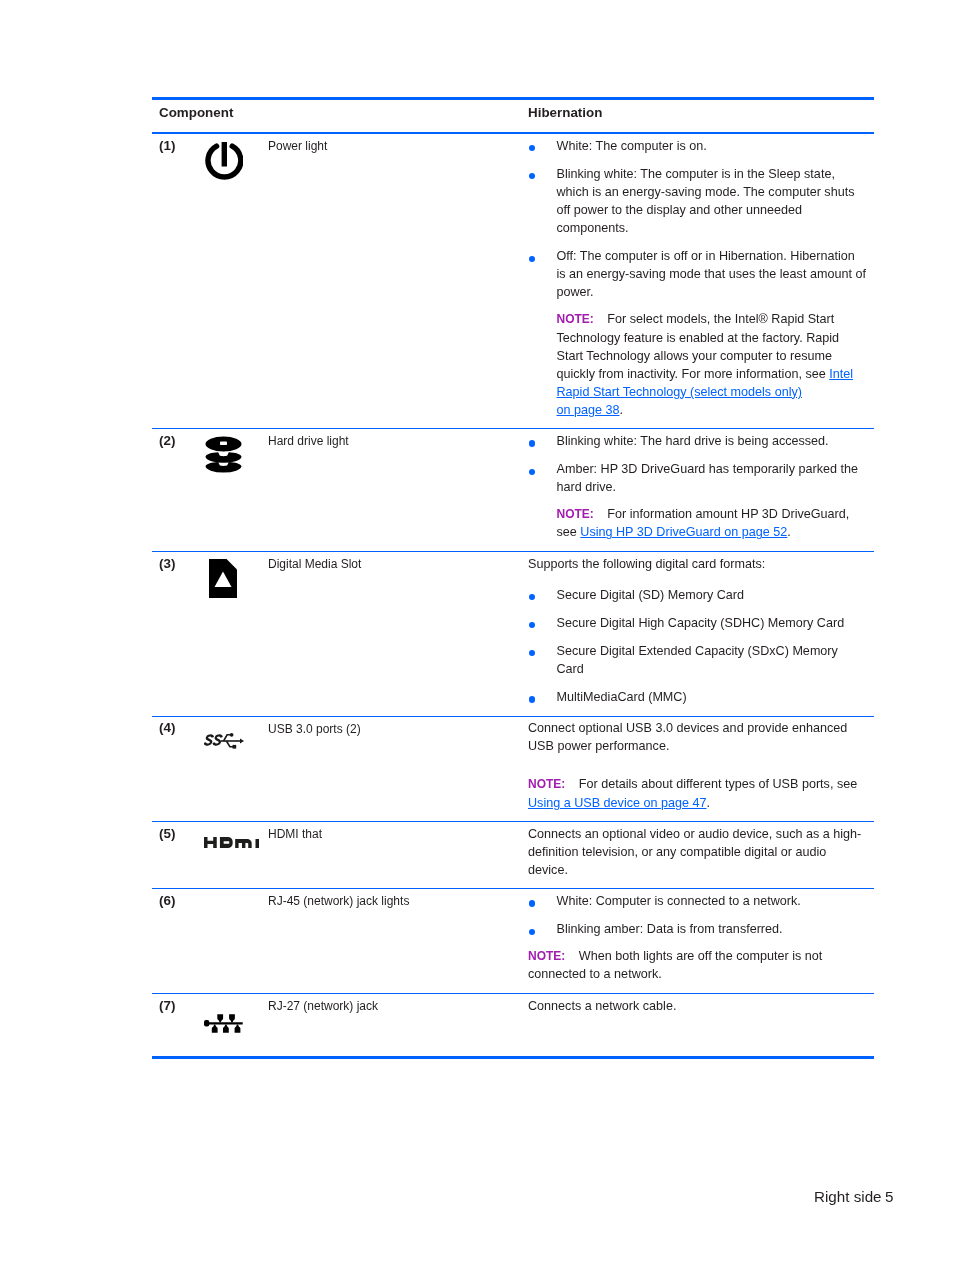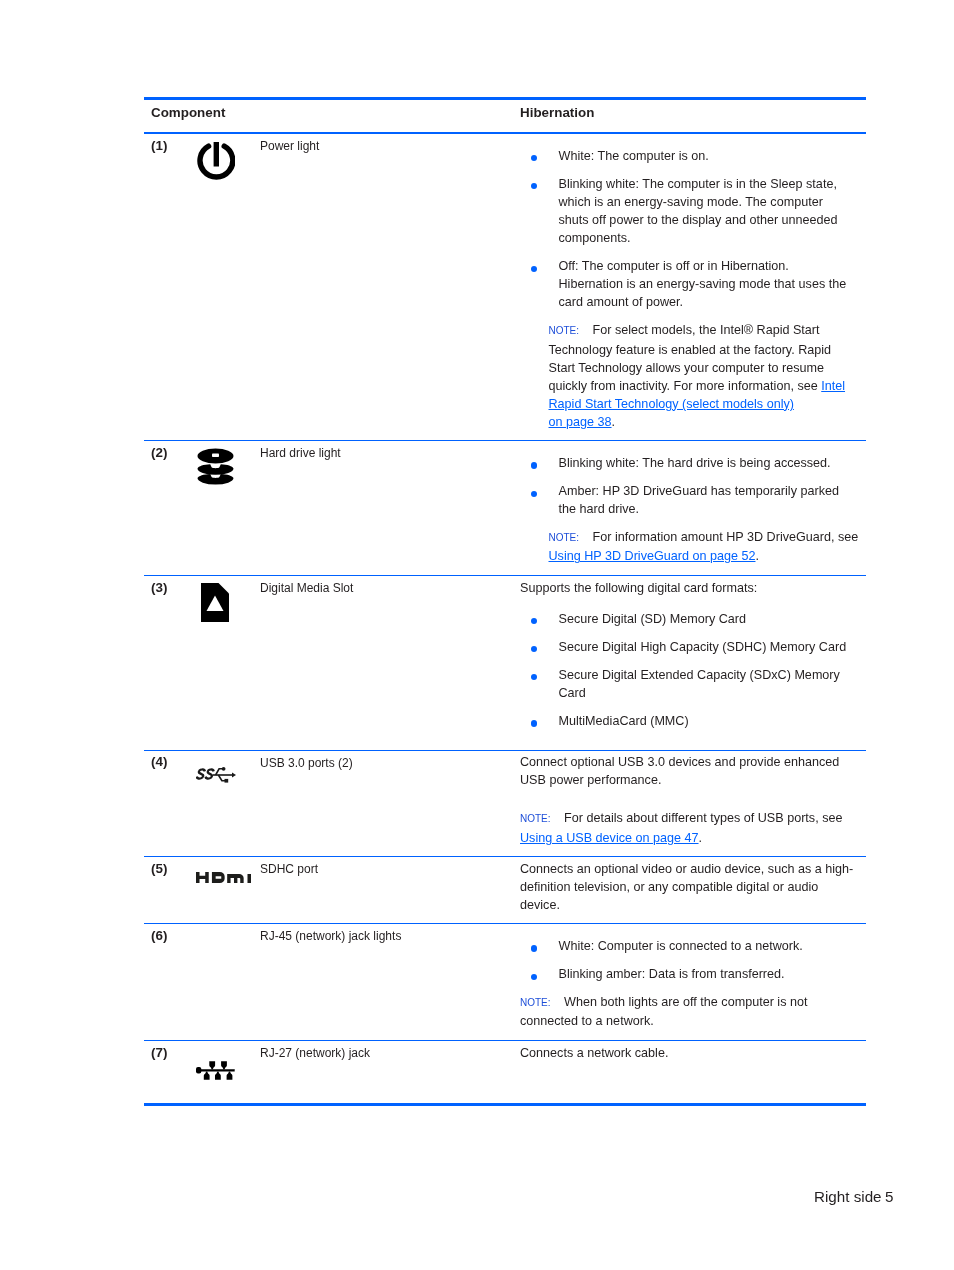--- a/index.html
+++ b/index.html
@@ -4,21 +4,21 @@
 <title>Right side</title>
 <style>
   html,body{margin:0;padding:0;}
   body{
     width:954px;height:1270px;background:#ffffff;
     font-family:"Liberation Sans", sans-serif;
     color:#231f20;
   }
   .page{position:relative;width:954px;height:1270px;overflow:hidden;background:#fff;}
 
-  .tbl{position:absolute;left:144px;top:97px;width:721.5px;}
+  .tbl{position:absolute;left:152px;top:97px;width:721.5px;}
   .rule-top{height:3.4px;background:#0062ff;}
   .rule-head{height:2.4px;background:#0062ff;}
   .rule-row{height:1.1px;background:#0062ff;}
   .rule-bottom{height:2.4px;background:#0062ff;}
 
   table.t{border-collapse:collapse;width:721.5px;table-layout:fixed;}
   table.t td,table.t th{vertical-align:top;padding:0;}
 
   table.t th.hdr-cell{font-weight:bold;font-size:13.4px;padding:3.8px 0 8.7px 0;line-height:18.8px;}
   .c-num{width:52px;}
@@ -29,29 +29,29 @@
   table.t td.num{font-weight:bold;font-size:13.4px;padding:2.6px 0 0 7px;line-height:18.1px;}
   table.t td.nm{font-size:12px;padding:3px 0 0 0;line-height:18.1px;}
   table.t td.ds{font-size:12.6px;padding:2.6px 7px 9.4px 0;line-height:18.1px;}
   table.t td.ic{padding:0;position:relative;}
   table.t td.ic .iconwrap{position:absolute;left:0;top:0;}
   table.t td.ic .icospacer{display:block;width:1px;}
   table.t th.hdr-cell.h1{padding-left:7px;}
   table.t th.hdr-cell{text-align:left;}
   .ico{display:block;}
 
-  ul.b{list-style:none;margin:10px;padding:0;}
+  ul.b{list-style:none;margin:0;padding:0;}
   ul.b li{position:relative;padding-left:28.5px;margin:0;line-height:18.1px;}
   ul.b li + li{margin-top:10px;}
   ul.b li:before{content:"";position:absolute;left:0.9px;top:8.4px;width:6.2px;height:6.2px;border-radius:50%;background:#0062ff;}
   p{margin:0;line-height:18.1px;}
   p + p{margin-top:20px;}
   ul.b + p{margin-top:9px;}
   p + ul.b{margin-top:13px;}
-  .note .nlbl{color:#1d4ed8;font-weight:normal;font-size:10px;}
+  .note .nlbl{color:#a21caf;font-weight:bold;font-size:12px;}
   .note .ngap{display:inline-block;width:13.5px;}
   .ind{padding-left:28.5px;}
   a{color:#0062ff;text-decoration:underline;}
 
   .footer{position:absolute;left:0;top:1188px;width:954px;font-size:15.2px;line-height:18px;color:#231f20;}
   .footer .ft{position:absolute;left:814px;}
   .footer .pn{position:absolute;left:885px;}
 </style>
 </head>
 <body>
@@ -91,21 +91,21 @@
                     <path d="M11.6 5.2 A 16.4 16.4 0 1 0 27.2 5.2" fill="none" stroke="#000" stroke-width="5.4" stroke-linecap="round"></path>
                     <rect x="16.6" y="1.0" width="5.4" height="24.5" fill="#000"></rect>
                   </svg>
                 </span>
               </td>
               <td class="nm">Power light</td>
               <td class="ds">
                 <ul class="b">
                   <li>White: The computer is on.</li>
                   <li>Blinking white: The computer is in the Sleep state, which is an energy-saving mode. The computer shuts off power to the display and other unneeded components.</li>
-                  <li>Off: The computer is off or in Hibernation. Hibernation is an energy-saving mode that uses the card amount of power.</li>
+                  <li>Off: The computer is off or in Hibernation. Hibernation is an energy-saving mode that uses the least amount of power.</li>
                 </ul>
                 <p class="note ind"><span class="nlbl">NOTE:</span><span class="ngap"> </span><span>For select models, the Intel® Rapid Start Technology feature is enabled at the factory. Rapid Start Technology allows your computer to resume quickly from inactivity. For more information, see </span><a>Intel Rapid Start Technology (select&nbsp;models&nbsp;only) on&nbsp;page&nbsp;38</a><span>.</span></p>
               </td>
             </tr>
           </tbody>
         </table>
         <div class="rule-row"></div>
         <table class="t">
           <colgroup>
             <col class="c-num">
@@ -224,21 +224,21 @@
                   <svg class="ico" width="55" height="11" viewBox="0 0 50.1 11" preserveAspectRatio="none">
                     <g fill="#1d1d1b">
                       <path d="M0 0 h3.2 v3.7 h5.2 v-3.7 h3.2 v11 h-3.2 v-4.1 h-5.2 v4.1 h-3.2 Z"></path>
                       <path d="M14.5 0 h7.2 a4.4 4.4 0 0 1 4.4 4.4 v2.2 a4.4 4.4 0 0 1 -4.4 4.4 h-7.2 Z M17.9 4.3 v2.4 h5.1 v-2.4 Z"></path>
                       <path d="M28.4 2.0 h11.0 a4.0 4.0 0 0 1 4.0 4.0 v5.0 h-3.1 v-4.3 a0.8 0.8 0 0 0 -0.8 -0.8 h-1.8 v5.1 h-3.1 v-5.1 h-3.1 v5.1 h-3.1 Z"></path>
                       <path d="M46.9 2.0 h3.2 v9.0 h-3.2 Z"></path>
                     </g>
                   </svg>
                 </span>
               </td>
-              <td class="nm">SDHC port</td>
+              <td class="nm">HDMI that</td>
               <td class="ds">
                 <p>Connects an optional video or audio device, such as a high-definition television, or any compatible digital or audio device.</p>
               </td>
             </tr>
           </tbody>
         </table>
         <div class="rule-row"></div>
         <table class="t">
           <colgroup>
             <col class="c-num">

